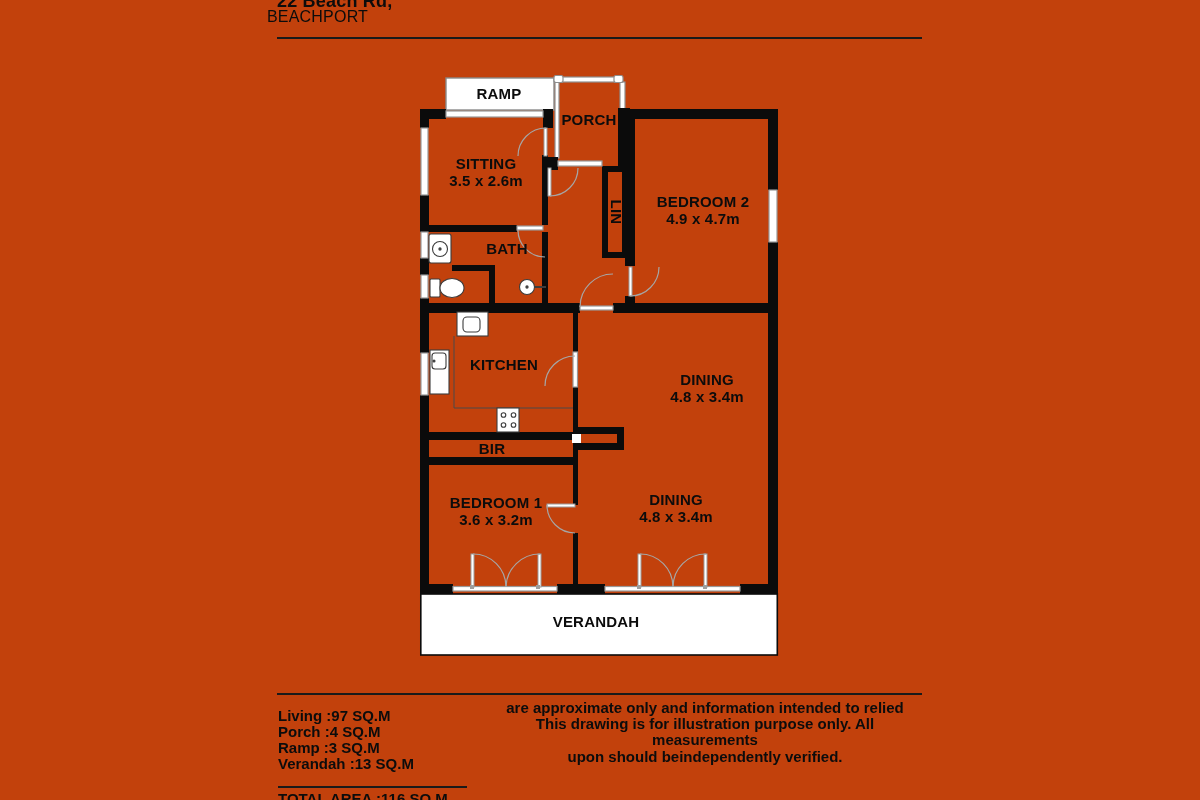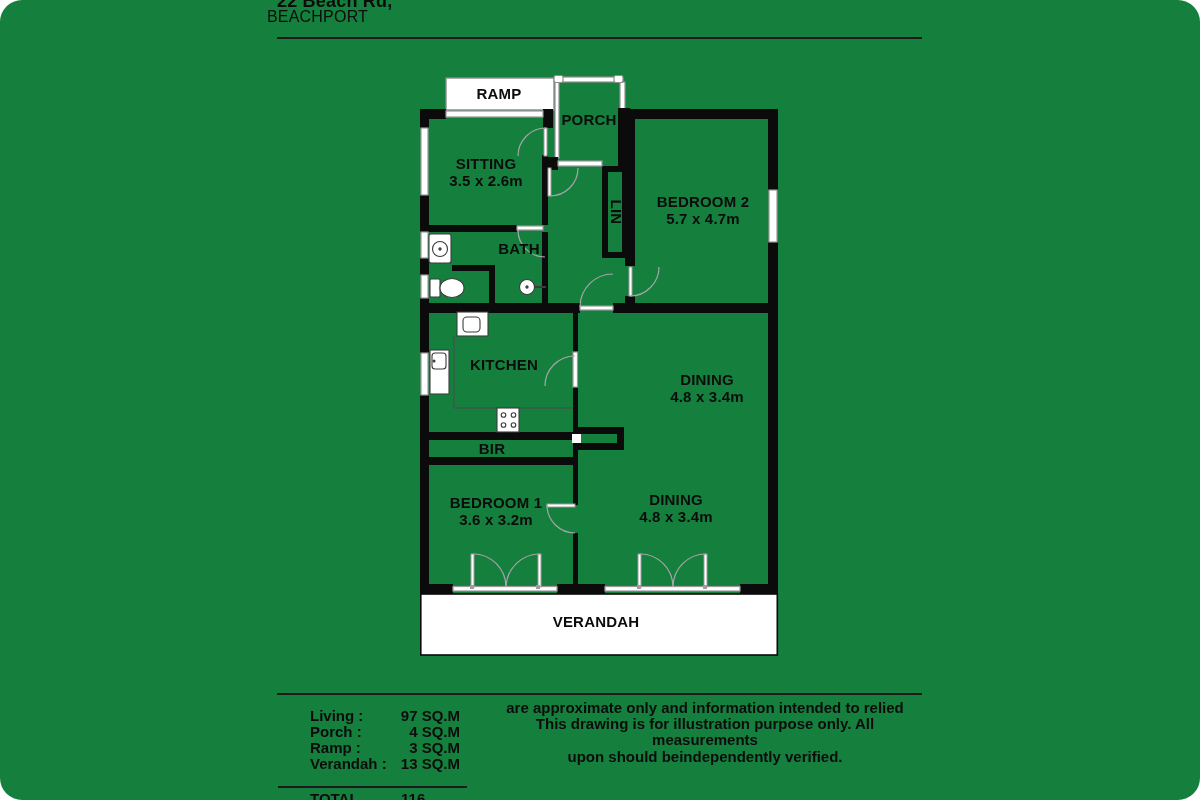--- a/index.html
+++ b/index.html
@@ -1,33 +1,33 @@
 <!DOCTYPE html>
 <html><head>
 <meta charset="utf-8">
 <style>
   html,body{margin:0;padding:0;background:#ffffff;}
-  .page{position:relative;width:1200px;height:800px;overflow:hidden;background:#15803d;
-        font-family:"Liberation Sans",sans-serif;color:#0c0c0c;border-radius:22px;}
+  .page{position:relative;width:1200px;height:800px;overflow:hidden;background:#c2410c;
+        font-family:"Liberation Sans",sans-serif;color:#0c0c0c;}
   
   .addr1{position:absolute;left:277px;top:-9px;font-size:18px;font-weight:bold;letter-spacing:.2px;}
   .addr2{position:absolute;left:267px;top:8px;font-size:16px;font-weight:normal;letter-spacing:.2px;}
   .hrule{position:absolute;left:277px;width:645px;height:2px;background:#1a1a1a;}
   .header-rule{top:37px;}
   .footer-rule{top:693px;}
   
   .plan-svg{position:absolute;left:0;top:0;}
   
   .room-label{position:absolute;transform:translate(-50%,-50%);text-align:center;
               font-size:15px;font-weight:bold;line-height:16.5px;white-space:nowrap;
               letter-spacing:.2px;color:#0c0c0c;}
   .room-label.rot{transform:translate(-50%,-50%) rotate(90deg);}
   
   .legend{position:absolute;left:278px;top:708px;width:182px;font-size:15px;font-weight:bold;}
-  .legend-row{display:flex;justify-content:space-between;height:16.1px;line-height:16.1px;margin-left:32px;}
+  .legend-row{display:flex;justify-content:flex-start;height:16.1px;line-height:16.1px;}
   .legend-divider{width:189px;height:2px;background:#1a1a1a;margin-top:14px;}
   .legend-total{margin-top:3px;}
   
   .disclaimer{position:absolute;left:485px;top:700px;width:440px;text-align:center;
               font-size:15px;font-weight:bold;line-height:16.2px;}
 </style>
 </head>
 <body>
 
 <div class="page">
@@ -204,23 +204,23 @@
     </div>
   <div class="room-label" style="left:589px;top:120px;">
       <div>PORCH</div>
     </div>
   <div class="room-label" style="left:486px;top:172px;">
       <div>SITTING</div>
       <div>3.5 x 2.6m</div>
     </div>
   <div class="room-label" style="left:703px;top:210px;">
       <div>BEDROOM 2</div>
-      <div>5.7 x 4.7m</div>
-    </div>
-  <div class="room-label" style="left:519px;top:249px;">
+      <div>4.9 x 4.7m</div>
+    </div>
+  <div class="room-label" style="left:507px;top:249px;">
       <div>BATH</div>
     </div>
   <div class="room-label rot" style="left:616px;top:212px;">
       <div>LIN</div>
     </div>
   <div class="room-label" style="left:504px;top:365px;">
       <div>KITCHEN</div>
     </div>
   <div class="room-label" style="left:679px;top:388px;margin-left:28px;">
       <div>DINING</div>

